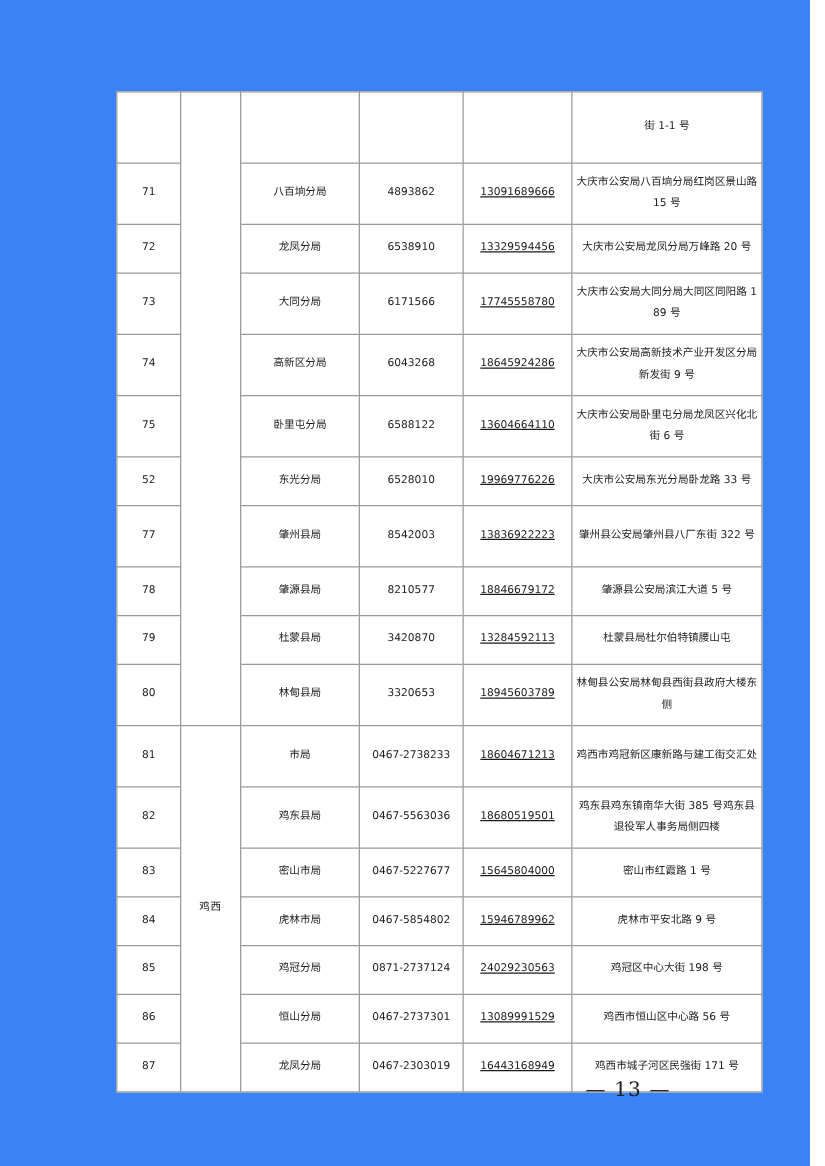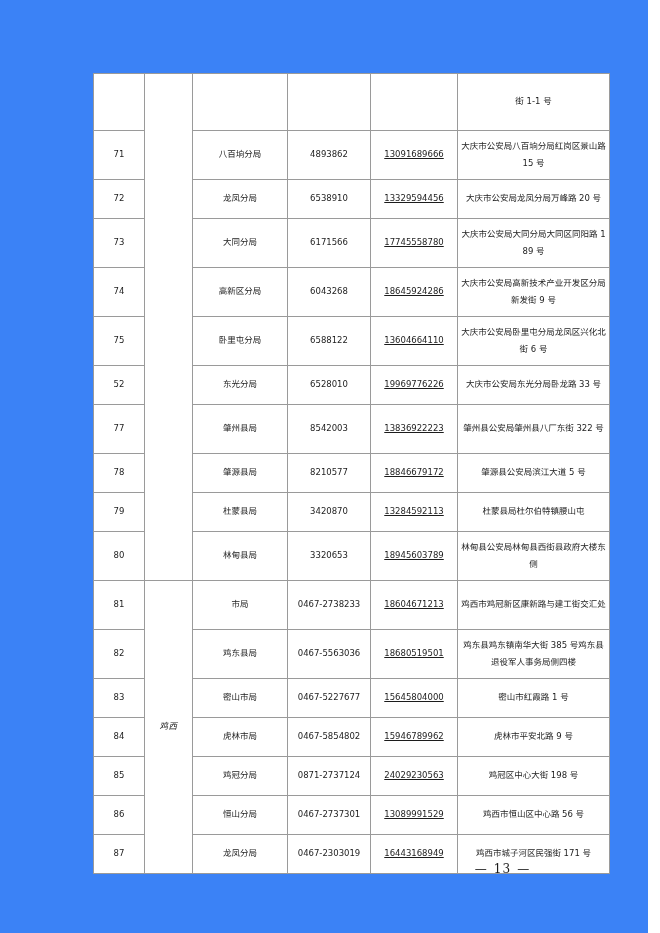--- a/index.html
+++ b/index.html
@@ -41,21 +41,21 @@
     font-size: 8.5px;
     line-height: 1.85;
     text-align: center;
     vertical-align: middle;
     padding: 4px 3px;
     color: #1c1c1c;
     font-family: "DejaVu Sans", "Liberation Sans", sans-serif;
     word-break: break-all;
   }
   td.c-idx   { width: 44px; }
-  td.c-city  { width: 41px; font-style: italic; }
+  td.c-city  { width: 41px; }
   td.c-unit  { width: 88px; }
   td.c-tel   { width: 76px; }
   td.c-mobile{ width: 80px; text-decoration: underline; }
   td.c-addr  { width: 145px; text-align: center; padding-left: 7px; padding-right: 7px; }
 
   td.c-addr.two-line { line-height: 2.05; }
 
   tr.r-tall td { height: 40px; }
   tr.r-short td { height: 30px; }
   tr.r-first td { height: 48px; }
@@ -64,21 +64,21 @@
     font-size: 8.5px;
     letter-spacing: 0.5px;
   }
 
   .footer {
     position: absolute;
     left: 0;
     top: 862px;
     width: 660px;
     text-align: center;
-    font-size: 12px;
+    font-size: 16px;
     color: #1c1c1c;
     font-family: "DejaVu Serif", "Liberation Serif", serif;
     letter-spacing: 1px;
   }
   .footer .pg-dash { padding: 0 6px; color: #1c1c1c; }
   .footer-inner {
     display: inline-block;
     margin-left: 345px;
   }
 </style>

